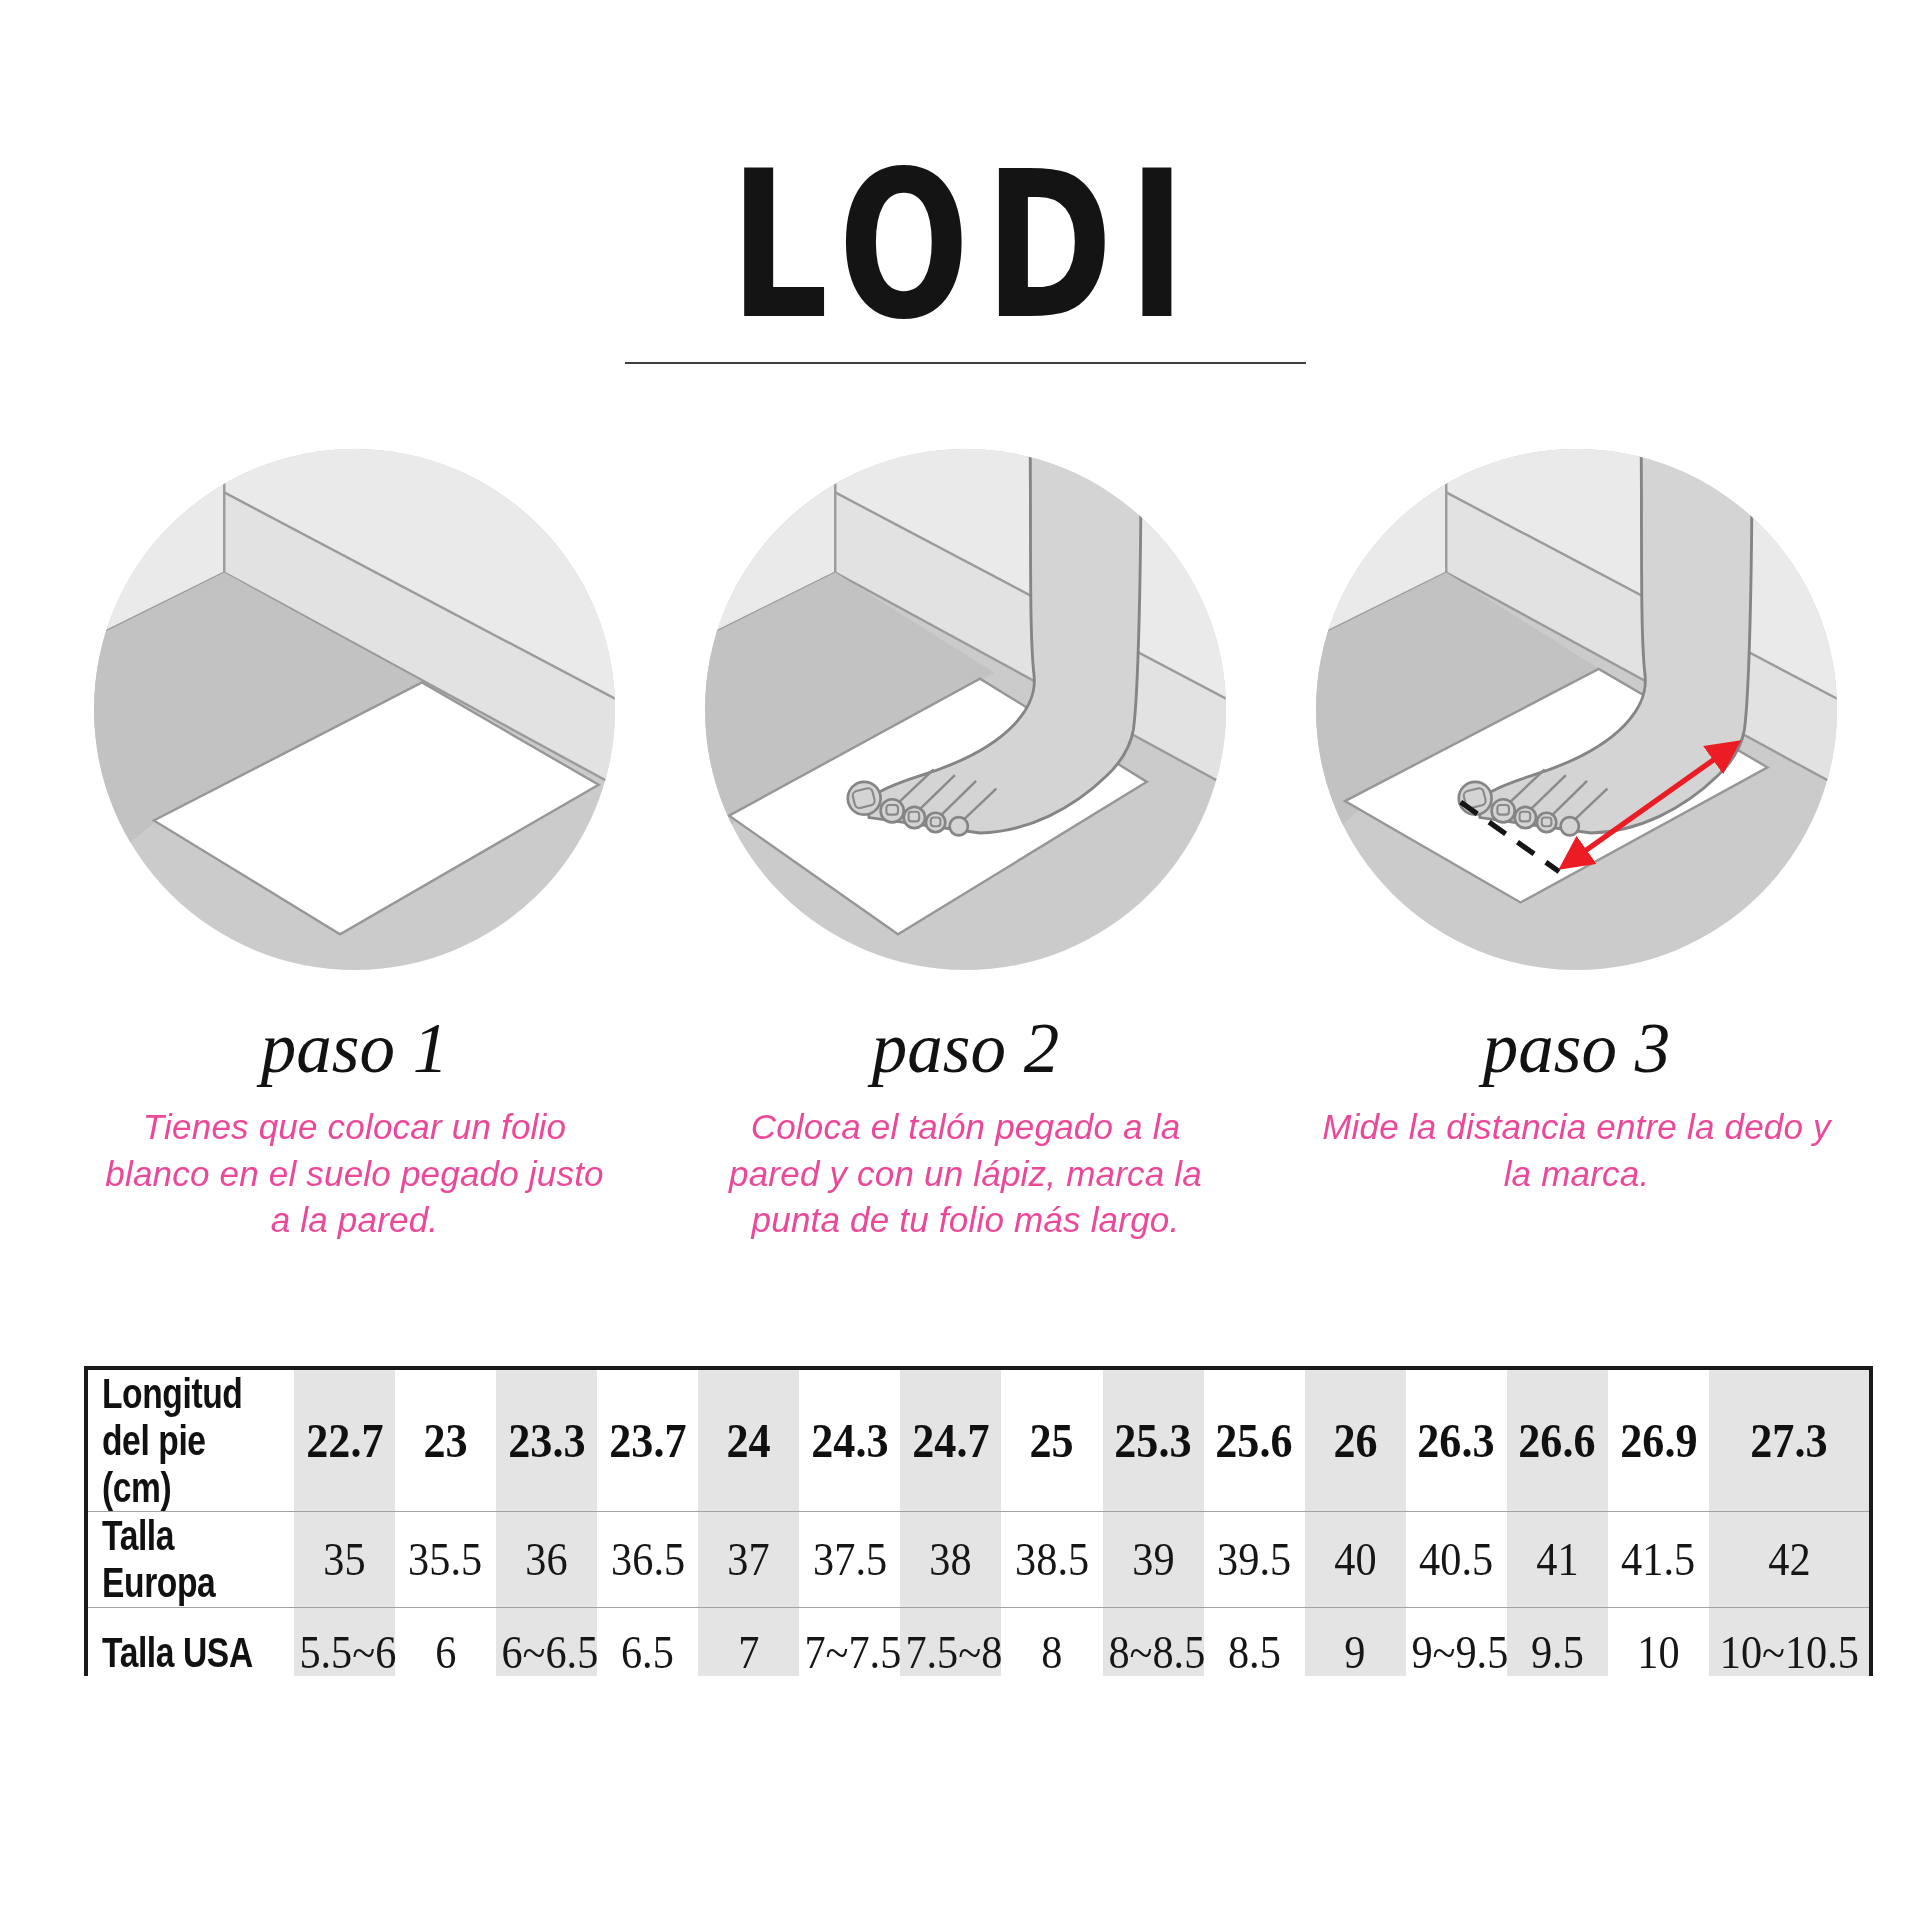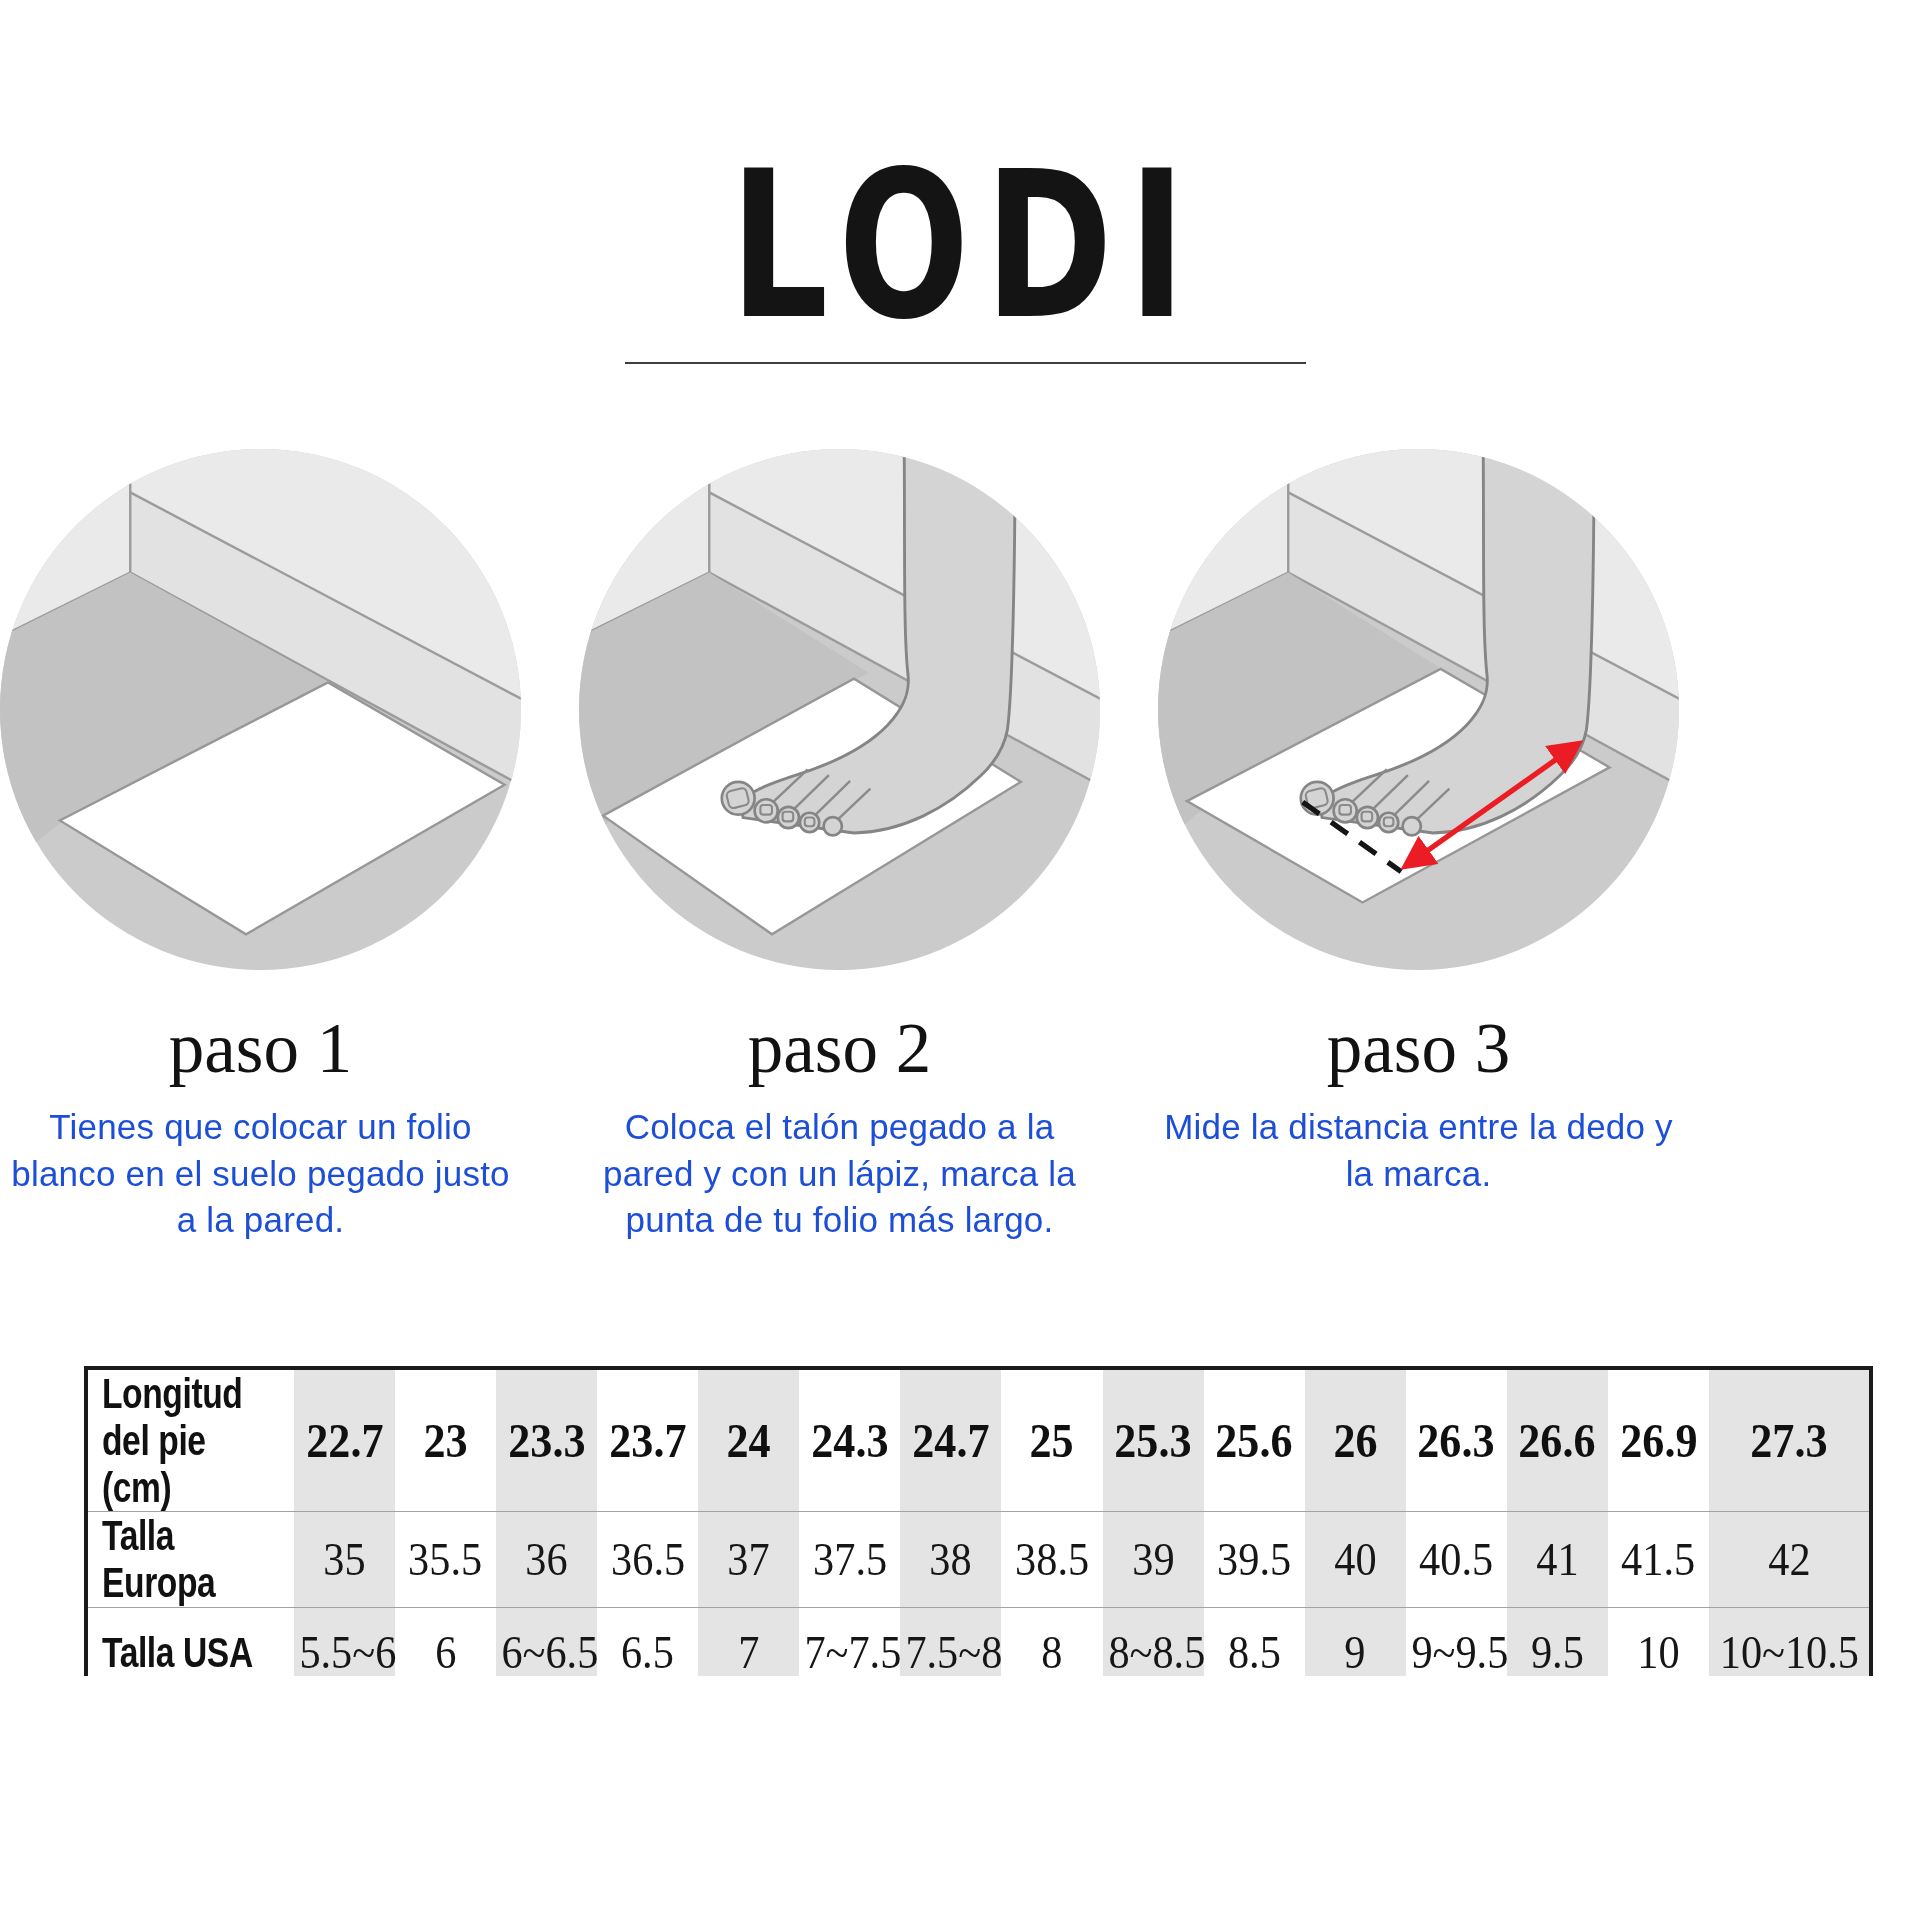--- a/index.html
+++ b/index.html
@@ -29,37 +29,37 @@
     margin: 13.5px 0 0;
     font-family: "Liberation Serif", serif;
     font-weight: normal;
     font-size: 66px;
     letter-spacing: 6.8px;
     line-height: 1.1;
     color: #161616;
   }
 
   
-  .steps { display: flex; justify-content: flex-start; gap: 58px; margin-top: 85px; }
+  .steps { display: flex; justify-content: center; gap: 90px; margin-top: 85px; font-style: italic; }
   .step { width: 521px; text-align: center; }
   .step h3 {
     margin: 39px 0 0;
     font-family: "Liberation Serif", serif;
     font-weight: normal;
     font-size: 71px;
     line-height: 1;
     color: #121212;
   }
   .step p {
     margin: 19.3px 0 0;
     font-size: 35px;
     line-height: 1.34;
     letter-spacing: 0.2px;
     white-space: pre-line;
-    color: #1d4ed8;
+    color: #ec4899;
   }
 
   
   .table-wrap { width: 1815px; margin: 122px auto 8px; padding-left: 26px; }
   table.sizes {
     width: 100%;
     border-collapse: collapse;
     table-layout: fixed;
     border: 4.8px solid #1a1a1a;
     background: #ffffff;

